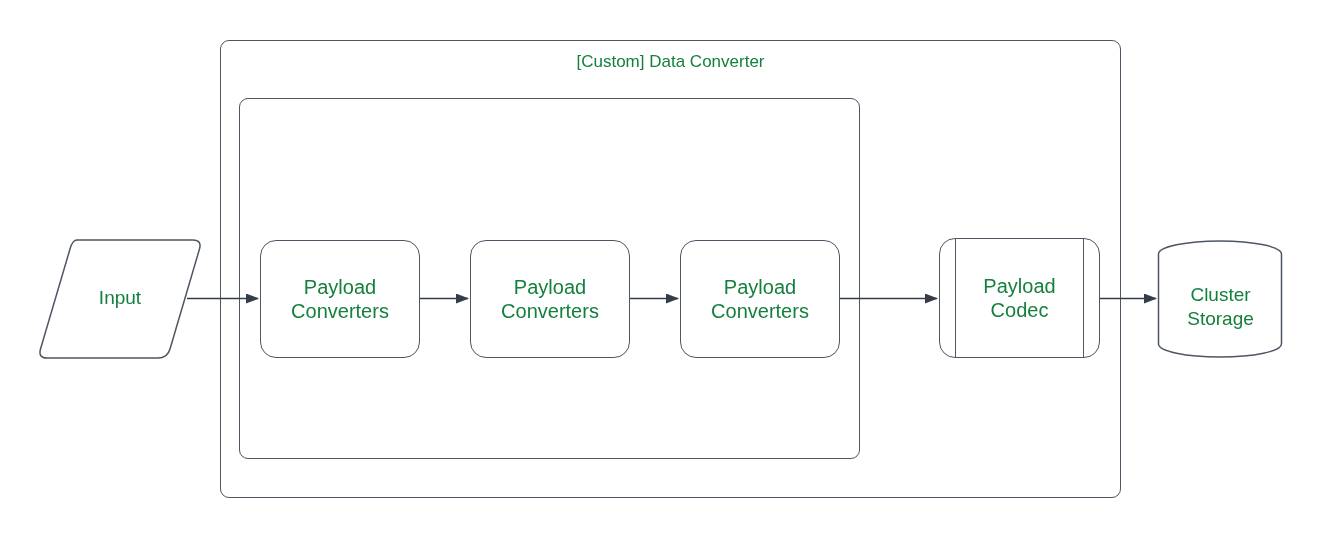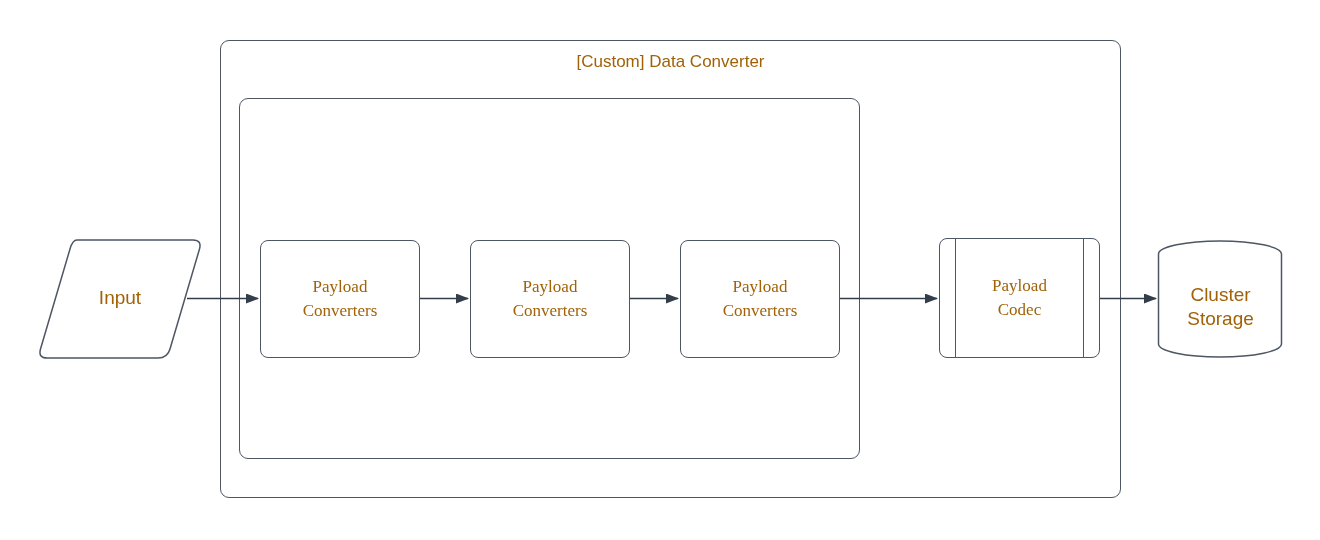--- a/index.html
+++ b/index.html
@@ -2,21 +2,21 @@
 <html><head>
 <meta charset="utf-8">
 <style>
   html, body { margin: 0; padding: 0; background: #ffffff; }
   .canvas {
     position: relative;
     width: 1320px;
     height: 540px;
     background: #ffffff;
     font-family: "Liberation Sans", sans-serif;
-    color: #a16207;
+    color: #15803d;
     overflow: hidden;
   }
   .group-box {
     position: absolute;
     border: 1.5px solid #4d5663;
     border-radius: 9px;
     background: transparent;
     box-sizing: border-box;
   }
   .group-box.outer { left: 220px; top: 40px; width: 901px; height: 458px; }
@@ -26,30 +26,29 @@
     text-align: center;
     font-size: 17px;
     line-height: 22px;
     white-space: nowrap;
   }
   .group-title.outer { left: 220px; top: 51px; width: 901px; }
   .group-title.inner { left: 239px; top: 142px; width: 621px; }
   .node-box {
     position: absolute;
     border: 1.5px solid #4d5663;
-    border-radius: 8px;
+    border-radius: 16px;
     background: #ffffff;
     box-sizing: border-box;
     display: flex;
     align-items: center;
     justify-content: center;
     text-align: center;
-    font-size: 17px;
+    font-size: 20px;
     line-height: 24px;
-    font-family: Liberation Serif, serif;
   }
   .node-box.conv { top: 240px; width: 160px; height: 118px; }
   .node-box.conv .label { width: 112px; }
   .conv-1 { left: 260px; }
   .conv-2 { left: 470px; }
   .conv-3 { left: 680px; }
   .node-box.codec { left: 939px; top: 238px; width: 161px; height: 120px; }
   .node-box.codec .label { width: 84px; text-align: center; }
   .codec-bar {
     position: absolute;

